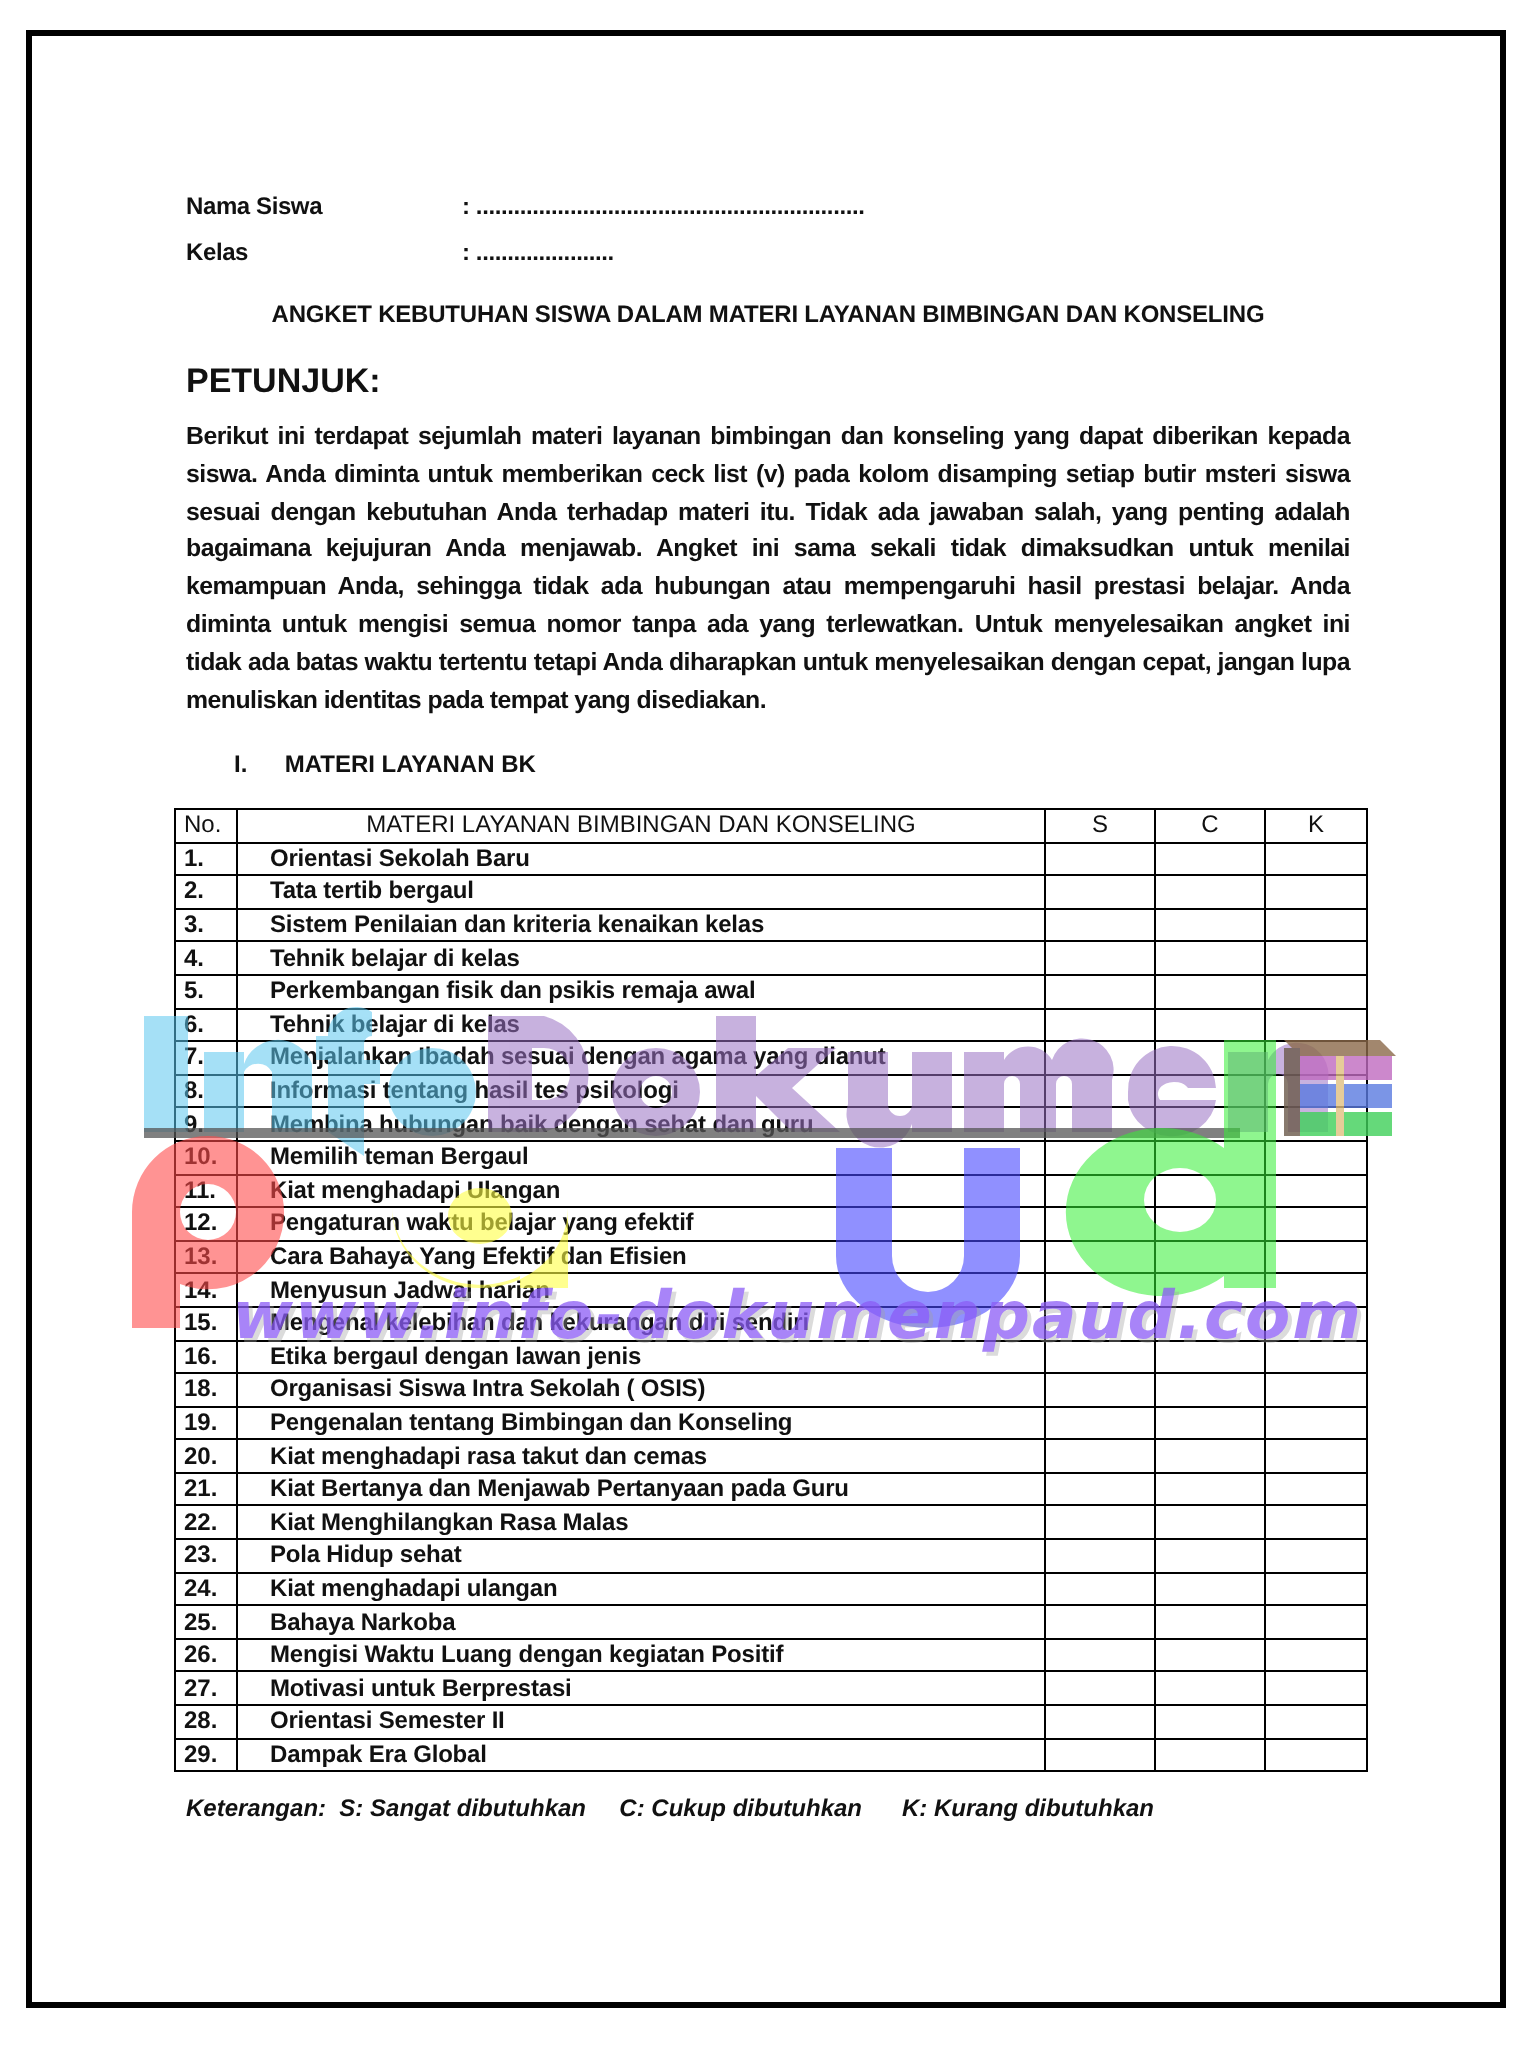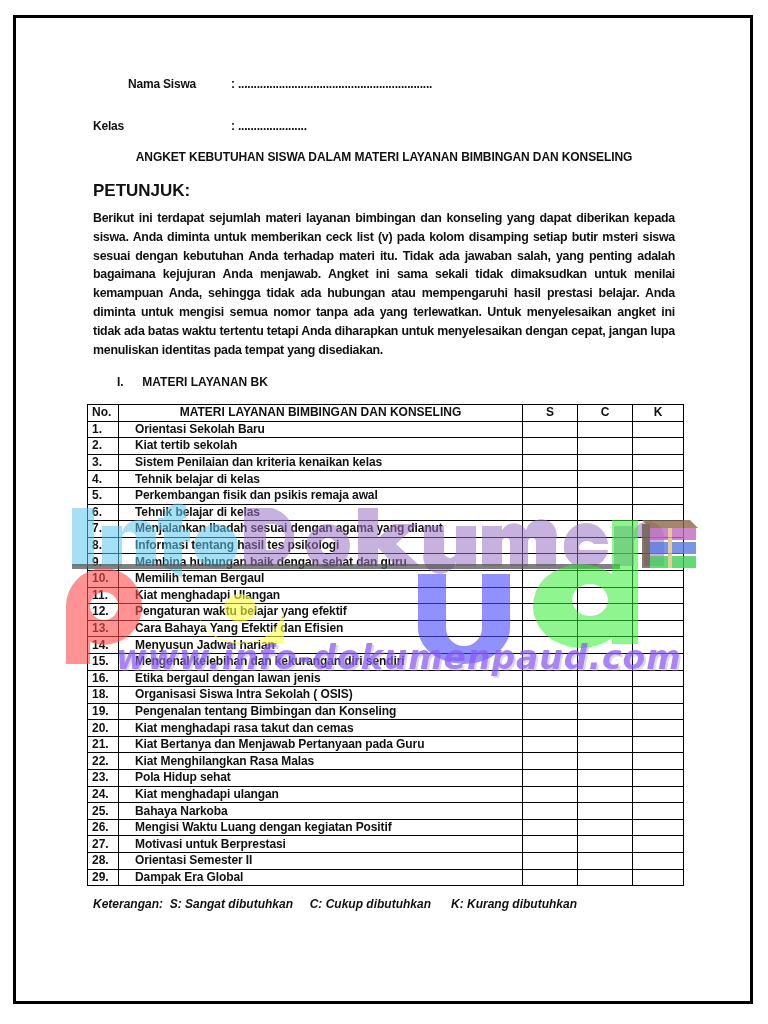--- a/index.html
+++ b/index.html
@@ -13,35 +13,35 @@
            font-size: 12px; font-weight: bold; letter-spacing: -0.1px; }
   .petunjuk-title { position: absolute; left: 93px; top: 181px; font-size: 17px; font-weight: bold; }
   .petunjuk-text { position: absolute; left: 93px; top: 209px; width: 582px; font-size: 12.4px;
                    line-height: 18.8px; text-align: justify; font-weight: bold; letter-spacing: -0.25px; }
   .section-heading { position: absolute; left: 117px; top: 375px; font-size: 12px; font-weight: bold; }
   .section-heading .num { display: inline-block; width: 22px; }
   table.bk { position: absolute; left: 87px; top: 404px; width: 596px; border-collapse: collapse;
              font-size: 12px; font-weight: bold; table-layout: fixed; }
   table.bk td, table.bk th { border: 1.3px solid #000; height: 15.6px; padding: 0 0 0 4px;
              line-height: 15px; white-space: nowrap; overflow: hidden; }
-  table.bk th { text-align: center; padding: 0; font-weight: bold; }
+  table.bk th { text-align: center; padding: 0; font-weight: normal; }
   table.bk th.no-h { text-align: left; padding-left: 4px; }
   table.bk td.no { padding-left: 4px; }
   table.bk td.item { padding-left: 16px; letter-spacing: -0.1px; }
   .keterangan { position: absolute; left: 93px; top: 897px; font-size: 12px; font-weight: bold;
                 font-style: italic; white-space: pre; }
   .wm { position: absolute; pointer-events: none; }
   .wm-text { position: absolute; font-family: "DejaVu Sans", sans-serif; font-weight: bold; }
 </style>
 </head>
 <body>
 
 <div class="page-border"></div>
 
-<div class="field-row" style="top:77px;text-align:center;">
+<div class="field-row" style="top:96px;">
   <span class="field-label">Nama Siswa</span><span>: ..............................................................</span>
 </div>
 <div class="field-row" style="top:119px;">
   <span class="field-label">Kelas</span><span>: ......................</span>
 </div>
 
 <div class="title">ANGKET KEBUTUHAN SISWA DALAM MATERI LAYANAN BIMBINGAN DAN KONSELING</div>
 
 <div class="petunjuk-title">PETUNJUK:</div>
 <div class="petunjuk-text">Berikut ini terdapat sejumlah materi layanan bimbingan dan konseling yang dapat diberikan kepada siswa. Anda diminta untuk memberikan ceck list (v) pada kolom disamping setiap butir msteri siswa sesuai dengan kebutuhan Anda terhadap materi itu. Tidak ada jawaban salah, yang penting adalah bagaimana kejujuran Anda menjawab. Angket ini sama sekali tidak dimaksudkan untuk menilai kemampuan Anda, sehingga tidak ada hubungan atau mempengaruhi hasil prestasi belajar. Anda diminta untuk mengisi semua nomor tanpa ada yang terlewatkan. Untuk menyelesaikan angket ini tidak ada batas waktu tertentu tetapi Anda diharapkan untuk menyelesaikan dengan cepat, jangan lupa menuliskan identitas pada tempat yang disediakan.</div>
@@ -71,21 +71,21 @@
   <tbody id="tbody">
       <tr>
         <td class="no">1.</td>
         <td class="item">Orientasi Sekolah Baru</td>
         <td></td>
         <td></td>
         <td></td>
       </tr>
       <tr>
         <td class="no">2.</td>
-        <td class="item">Kiat tertib sekolah</td>
+        <td class="item">Tata tertib bergaul</td>
         <td></td>
         <td></td>
         <td></td>
       </tr>
       <tr>
         <td class="no">3.</td>
         <td class="item">Sistem Penilaian dan kriteria kenaikan kelas</td>
         <td></td>
         <td></td>
         <td></td>

